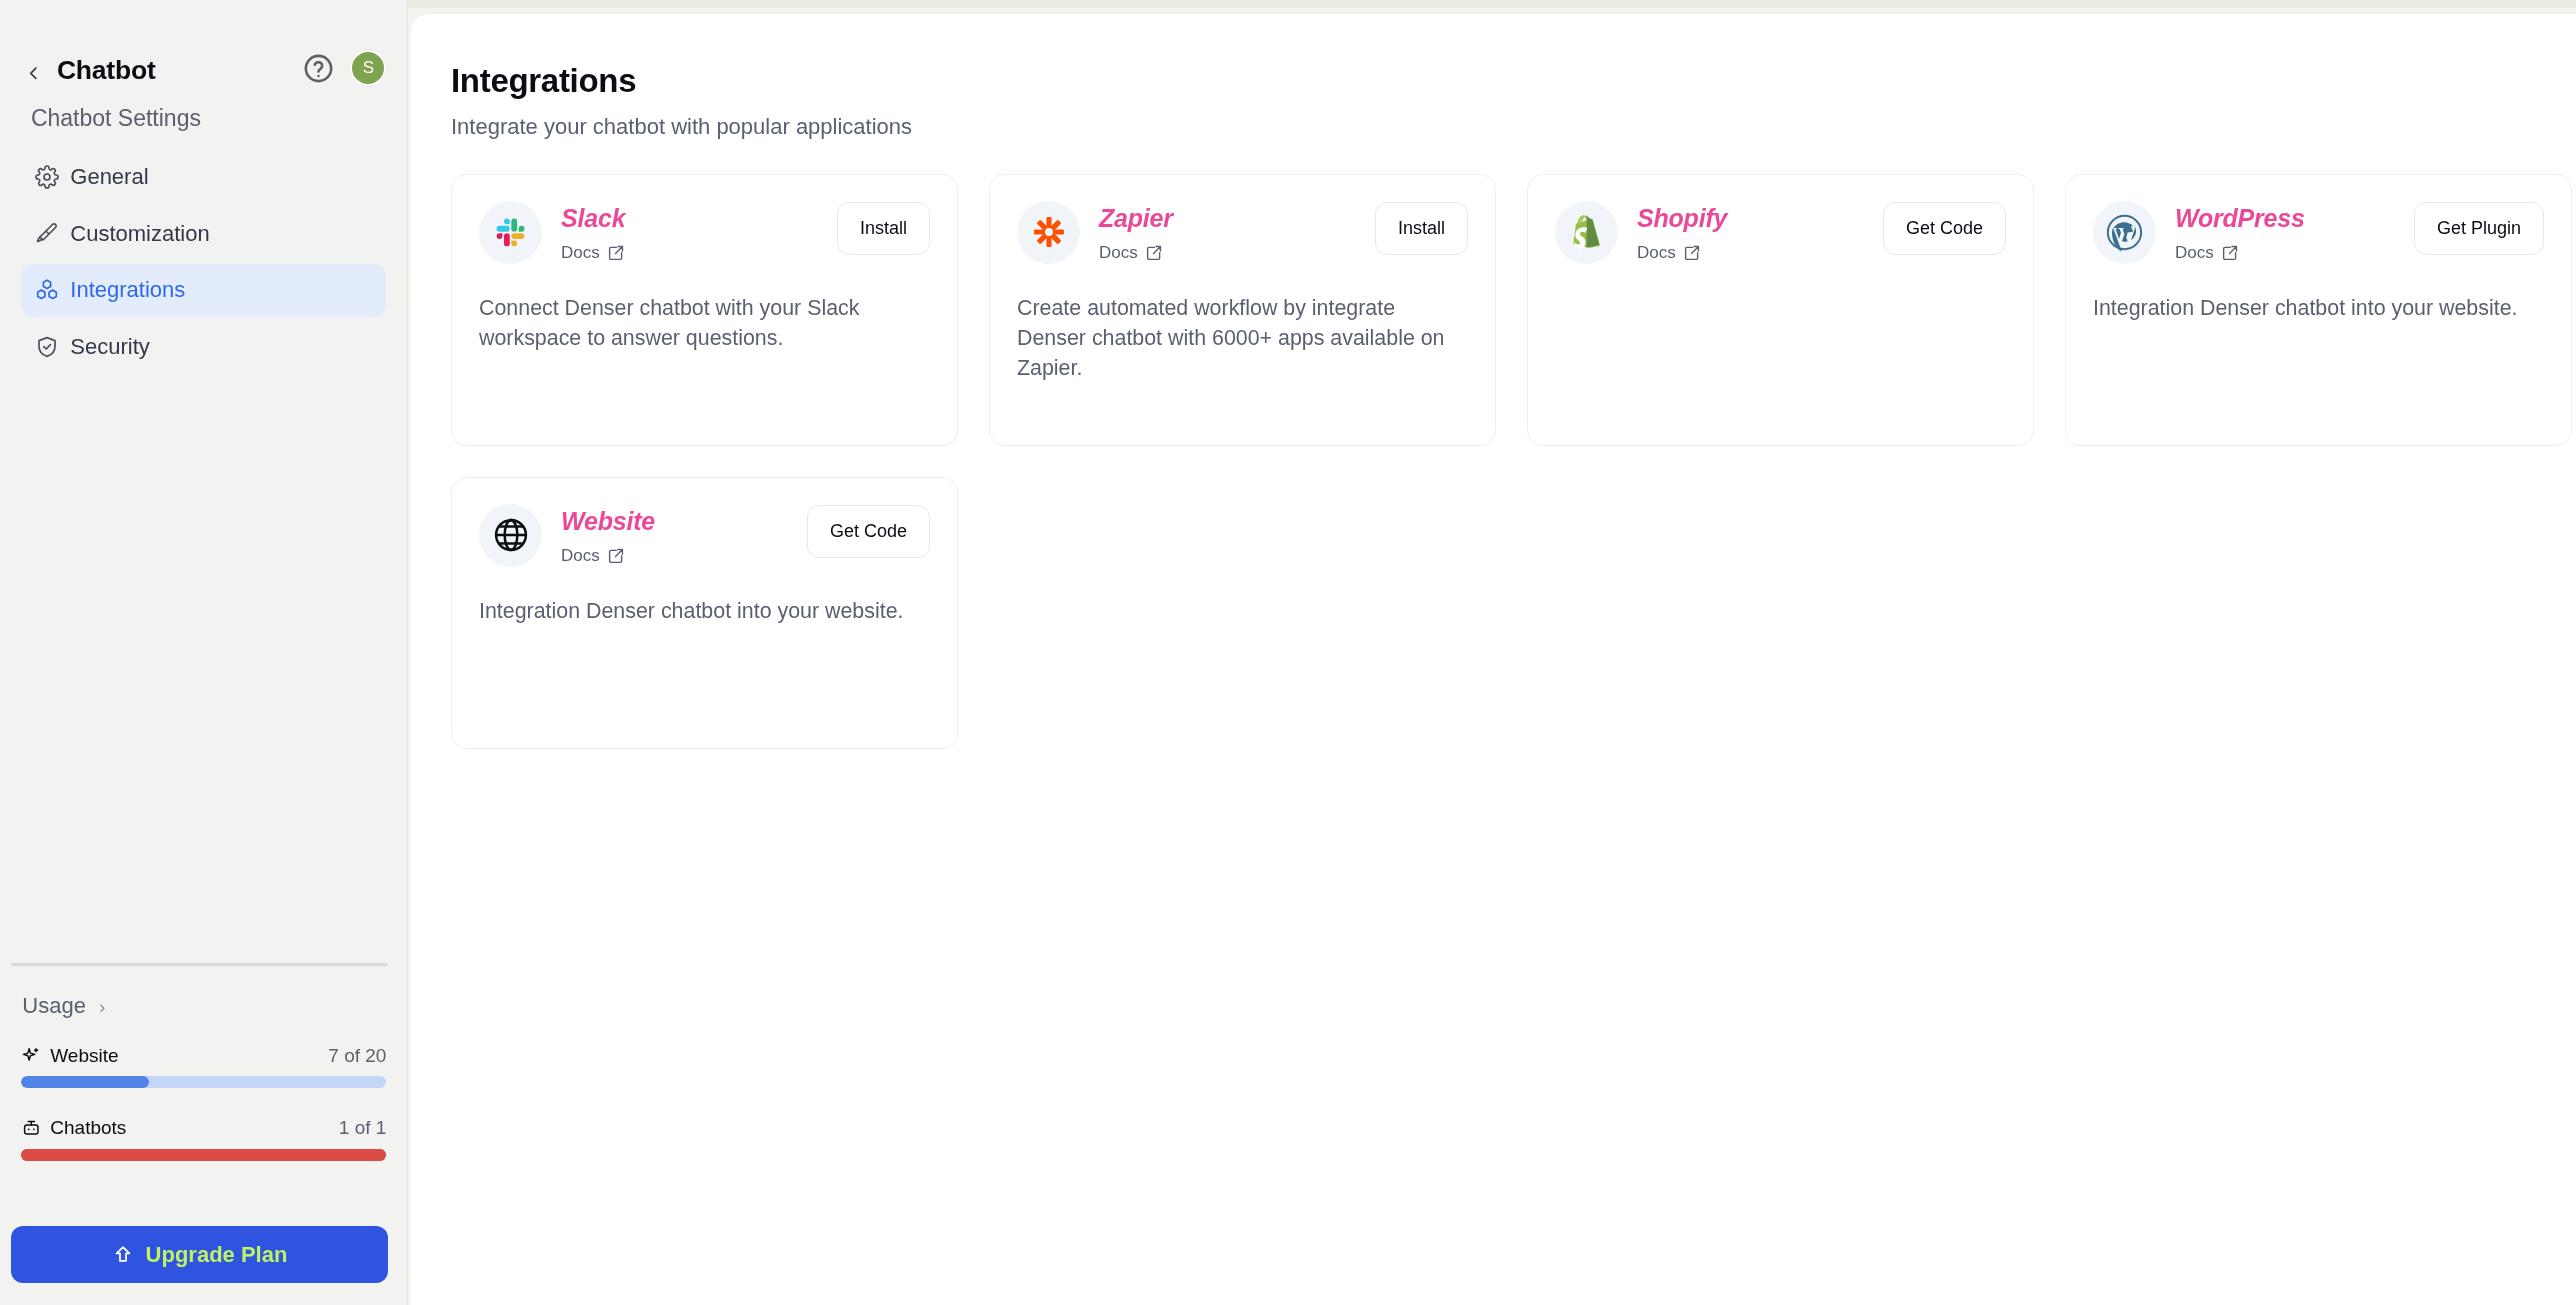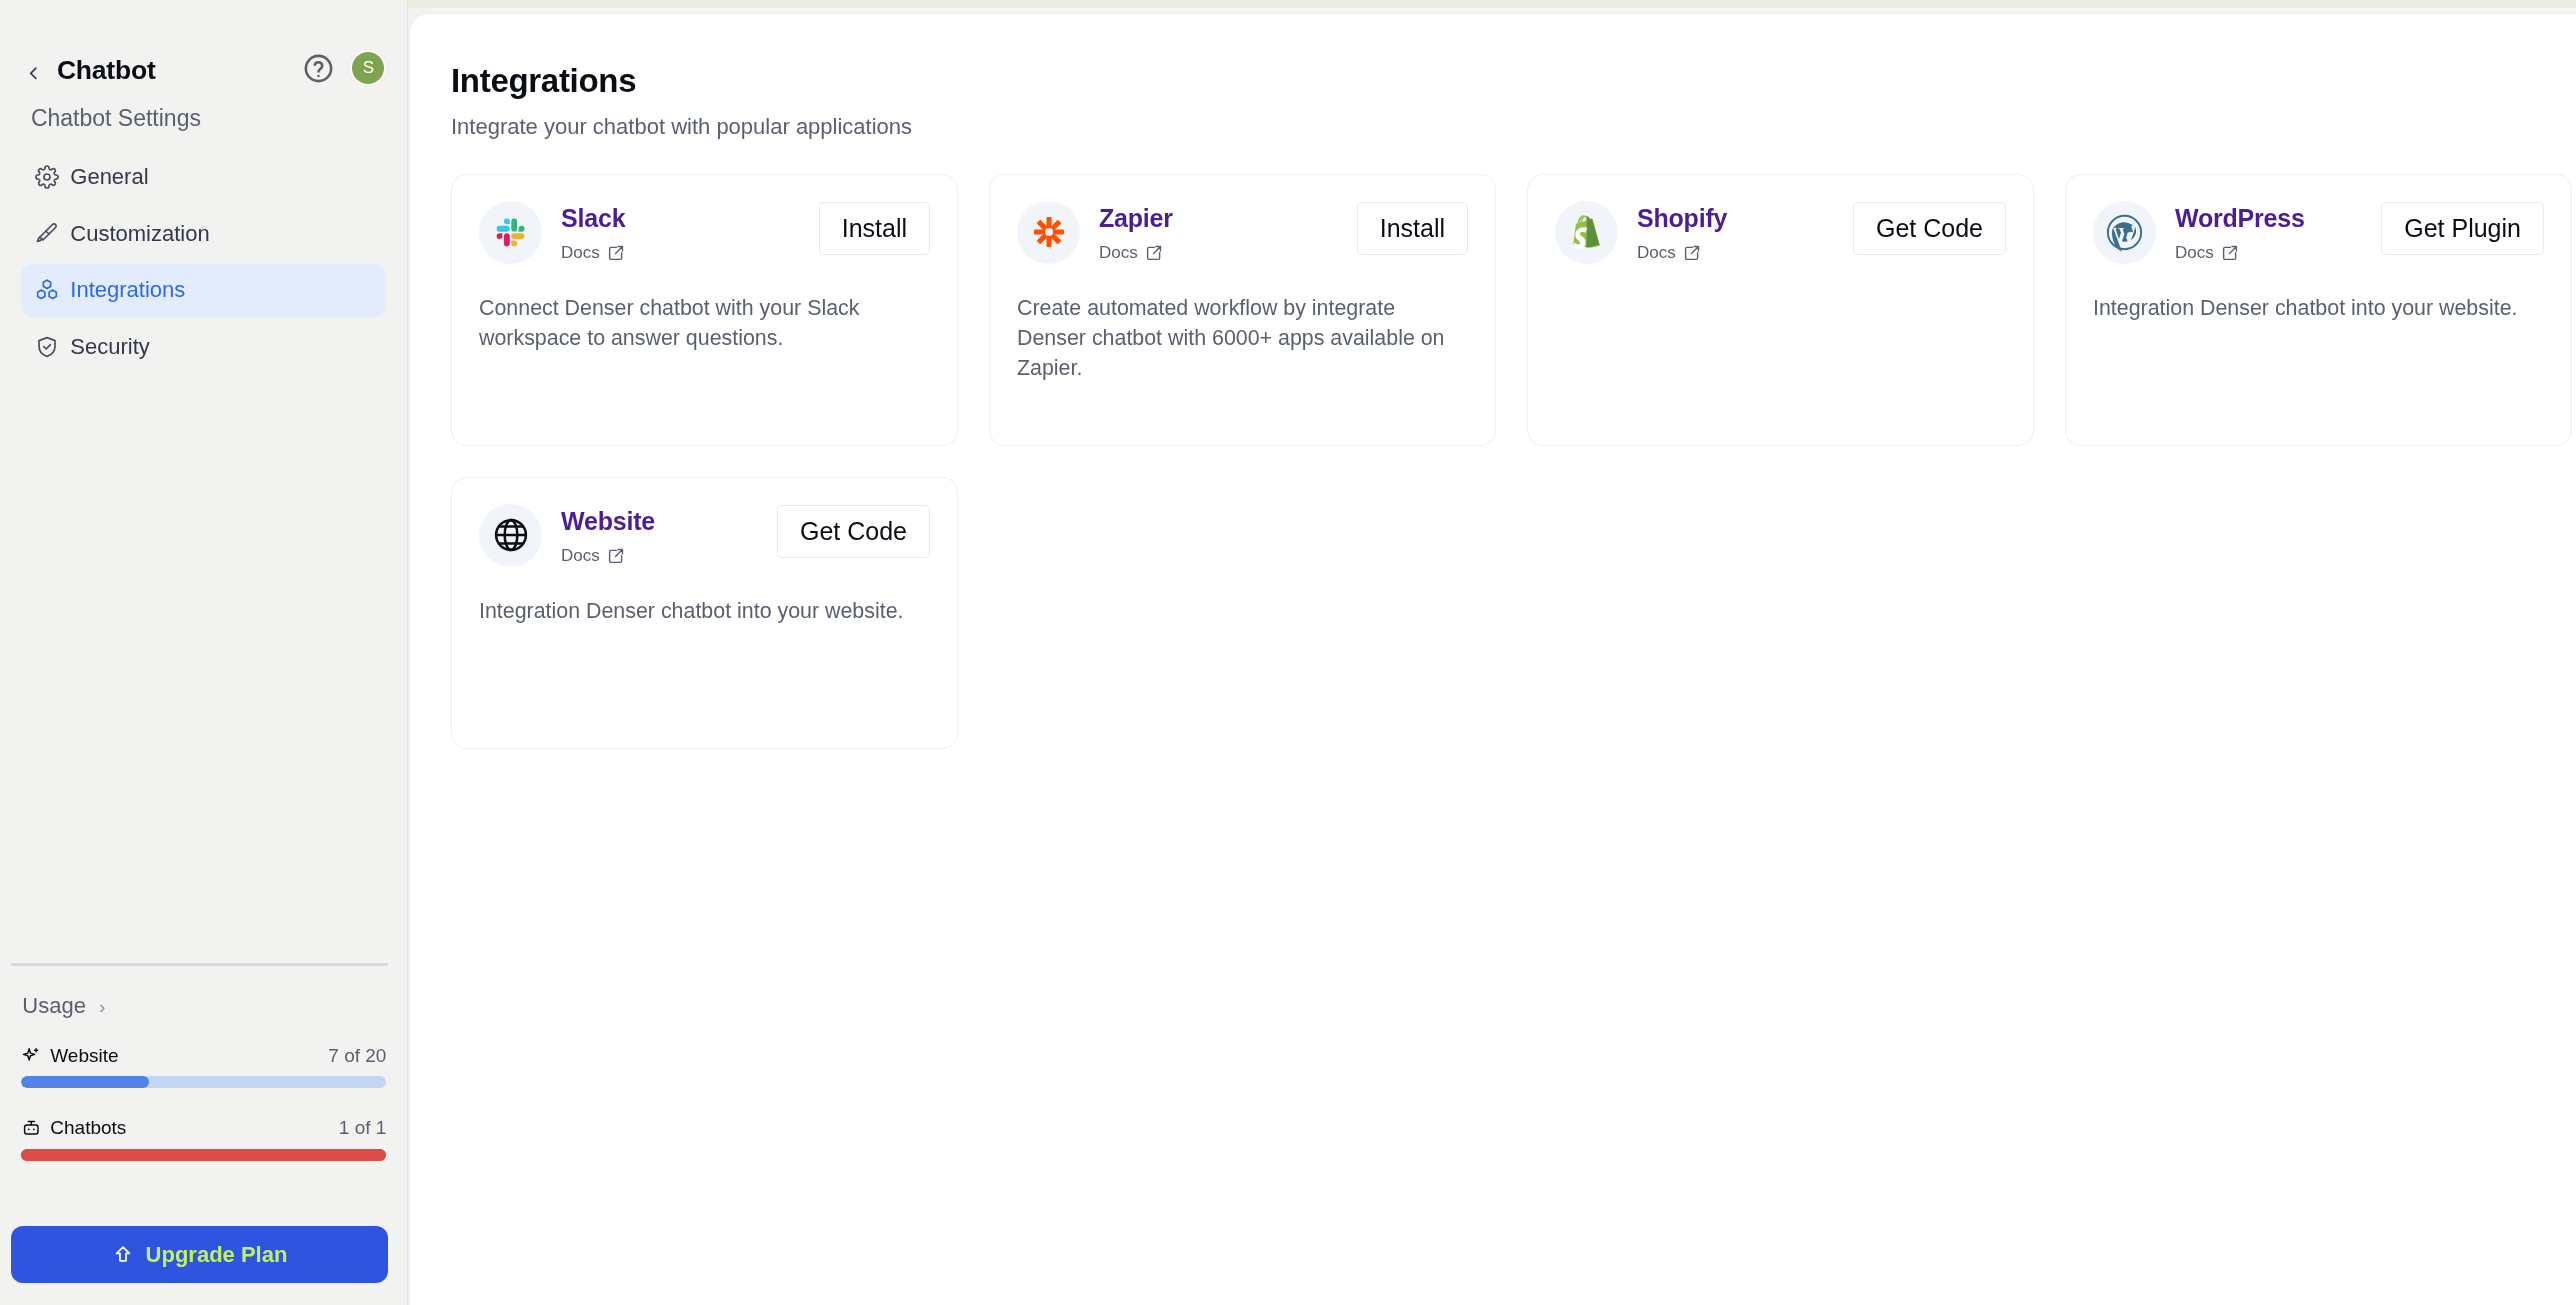--- a/index.html
+++ b/index.html
@@ -145,36 +145,37 @@
     display: flex; flex-direction: column;
   }
   .card-top { display: flex; align-items: flex-start; gap: 19px; }
   .logo-wrap {
     width: 63px; height: 63px; border-radius: 50%;
     background: #f1f5f9; flex: 0 0 auto;
     display: flex; align-items: center; justify-content: center;
   }
   .card-meta { padding-top: 3.4px; }
   .card-name {
-    font-size: 25px; font-weight: 700; color: #4c1d95; letter-spacing: -0.2px;
+    font-size: 25px; font-weight: 700; color: #ec4899; letter-spacing: -0.2px;
     white-space: nowrap;
+    font-style: italic;
   }
   .docs {
     margin-top: 10.3px;
     display: inline-flex; align-items: center; gap: 7.7px;
     font-size: 17px; color: #5a6070; cursor: pointer;
   }
   .card-action {
     margin-left: auto;
     margin-top: 1.7px;
     height: 53px; padding: 0 22px;
-    border: 0.9px solid #e6e8ec; border-radius: 5px;
+    border: 0.9px solid #e6e8ec; border-radius: 12px;
     background: #fff; color: #0b0d14;
     font-family: "Liberation Sans", sans-serif;
-    font-size: 25px; font-weight: 400;
+    font-size: 18px; font-weight: 400;
     cursor: pointer; white-space: nowrap;
     display: flex; align-items: center; justify-content: center;
   }
   .card-desc {
     margin-top: 29px;
     font-size: 21.4px; line-height: 1.42; color: #5a6070;
     max-width: 428px;
   }
 </style>
 </head>

